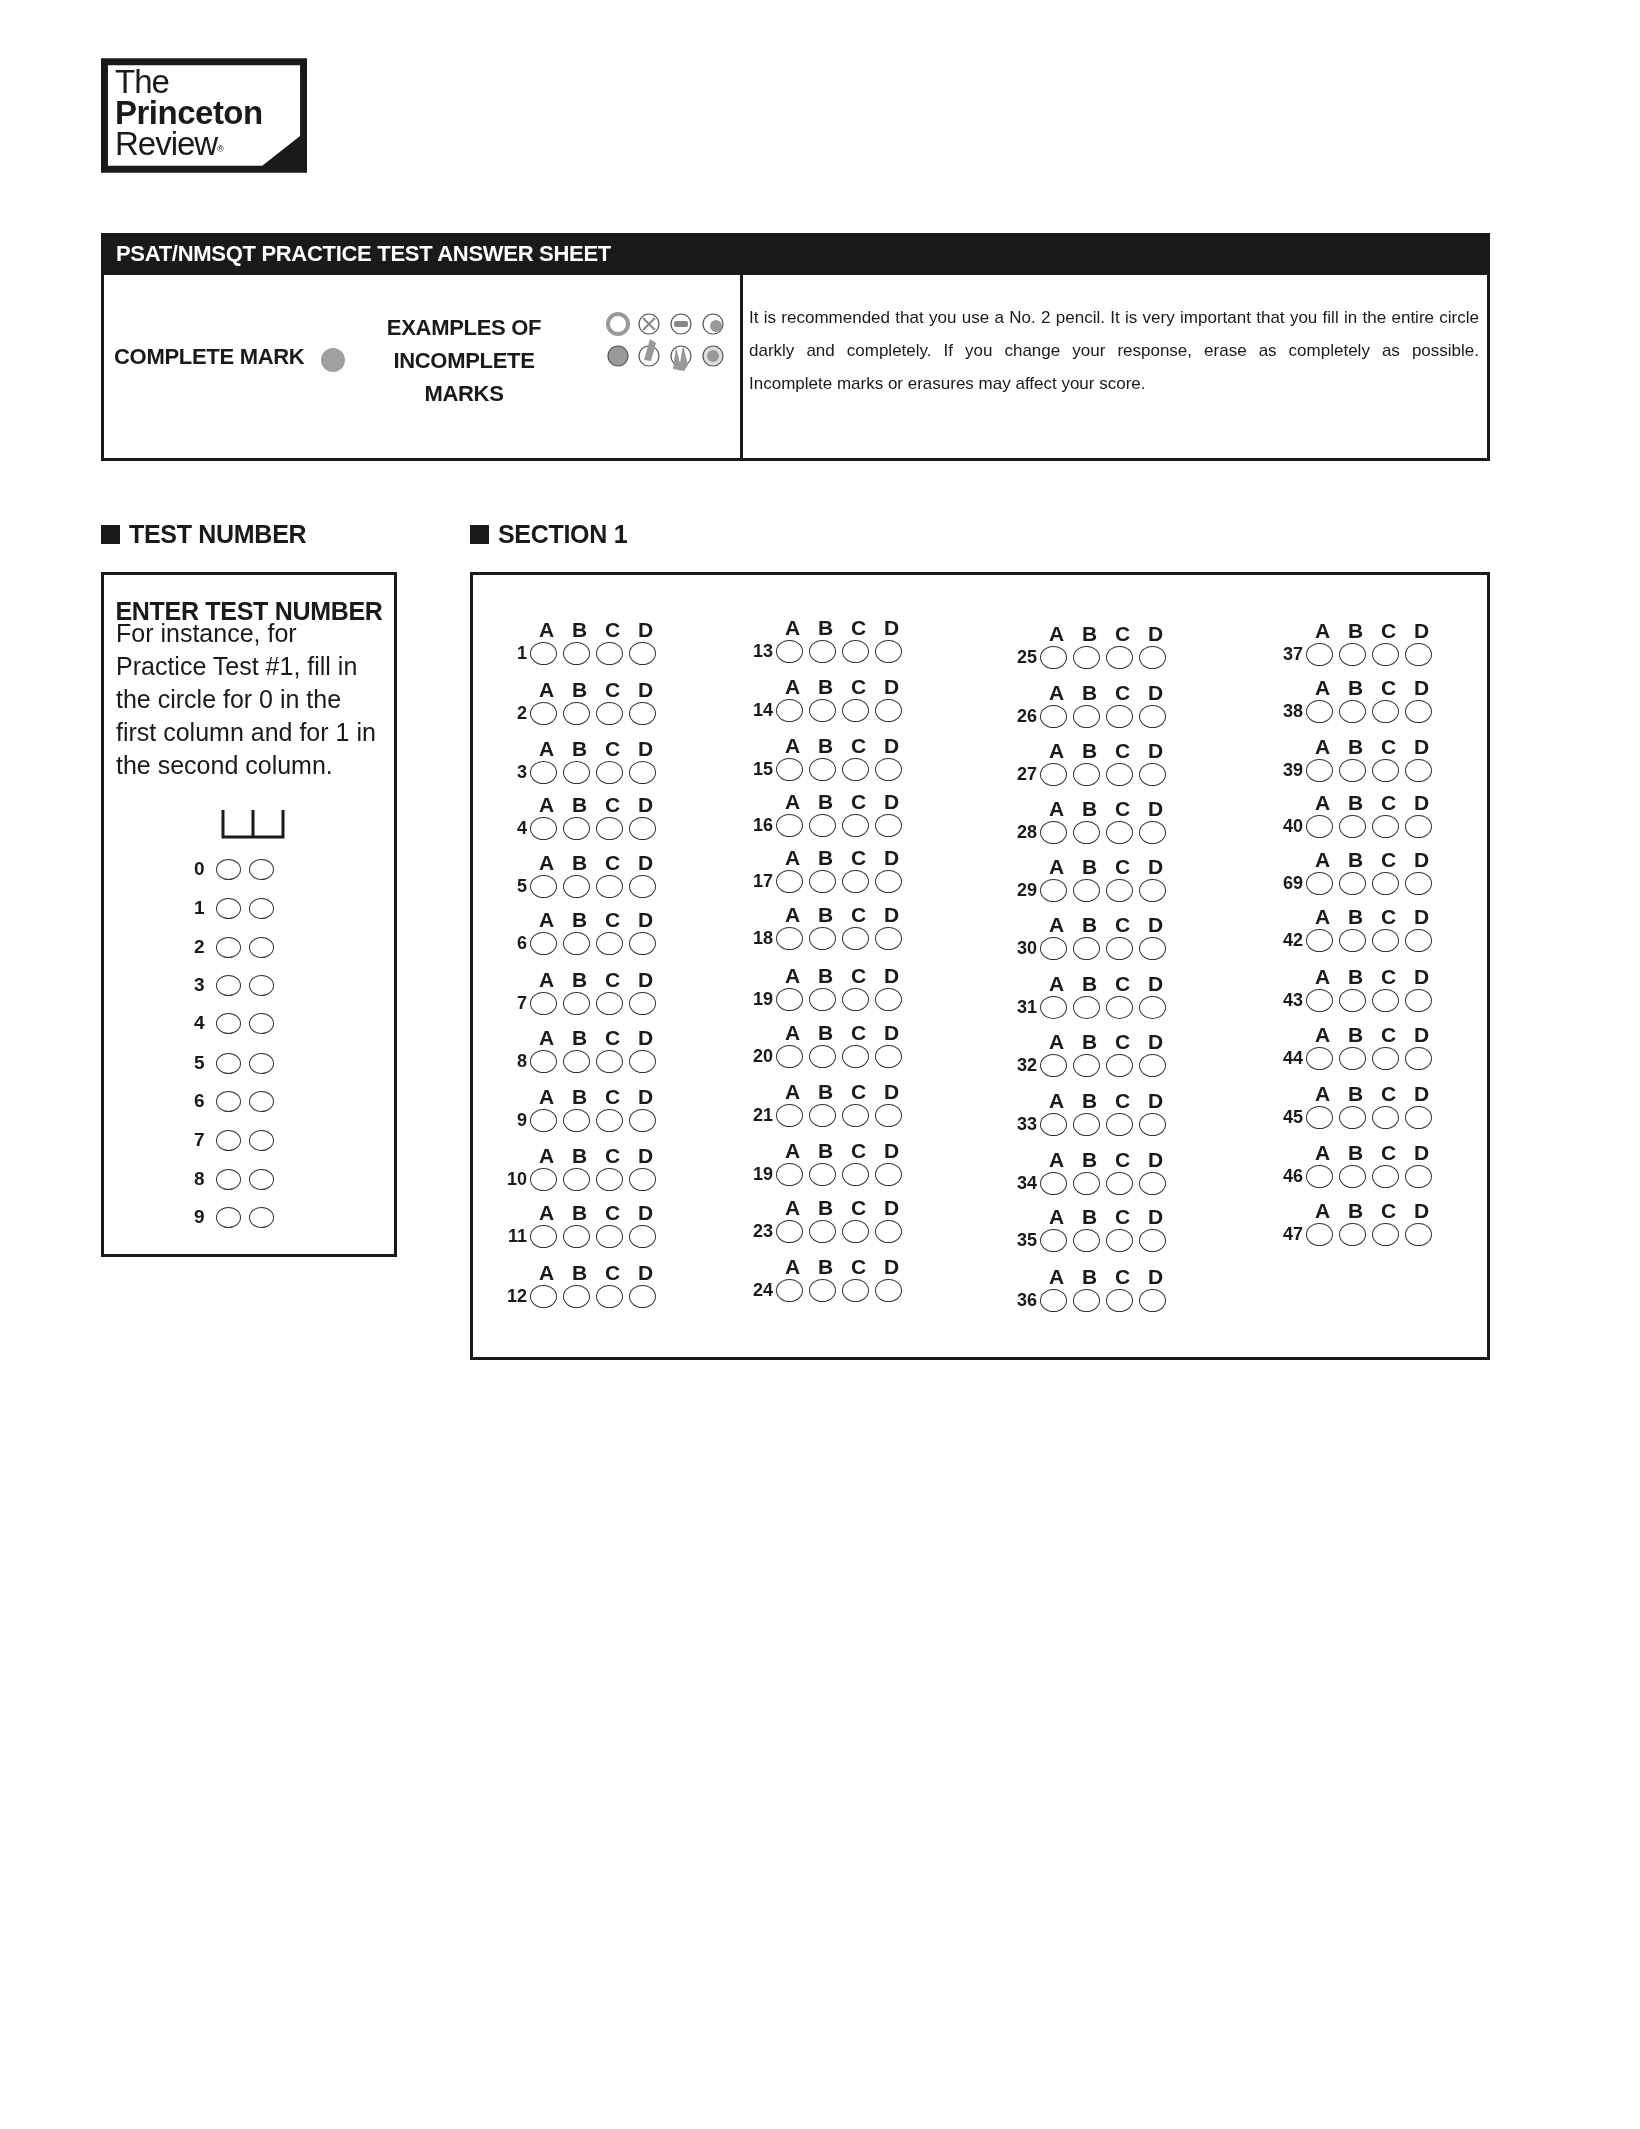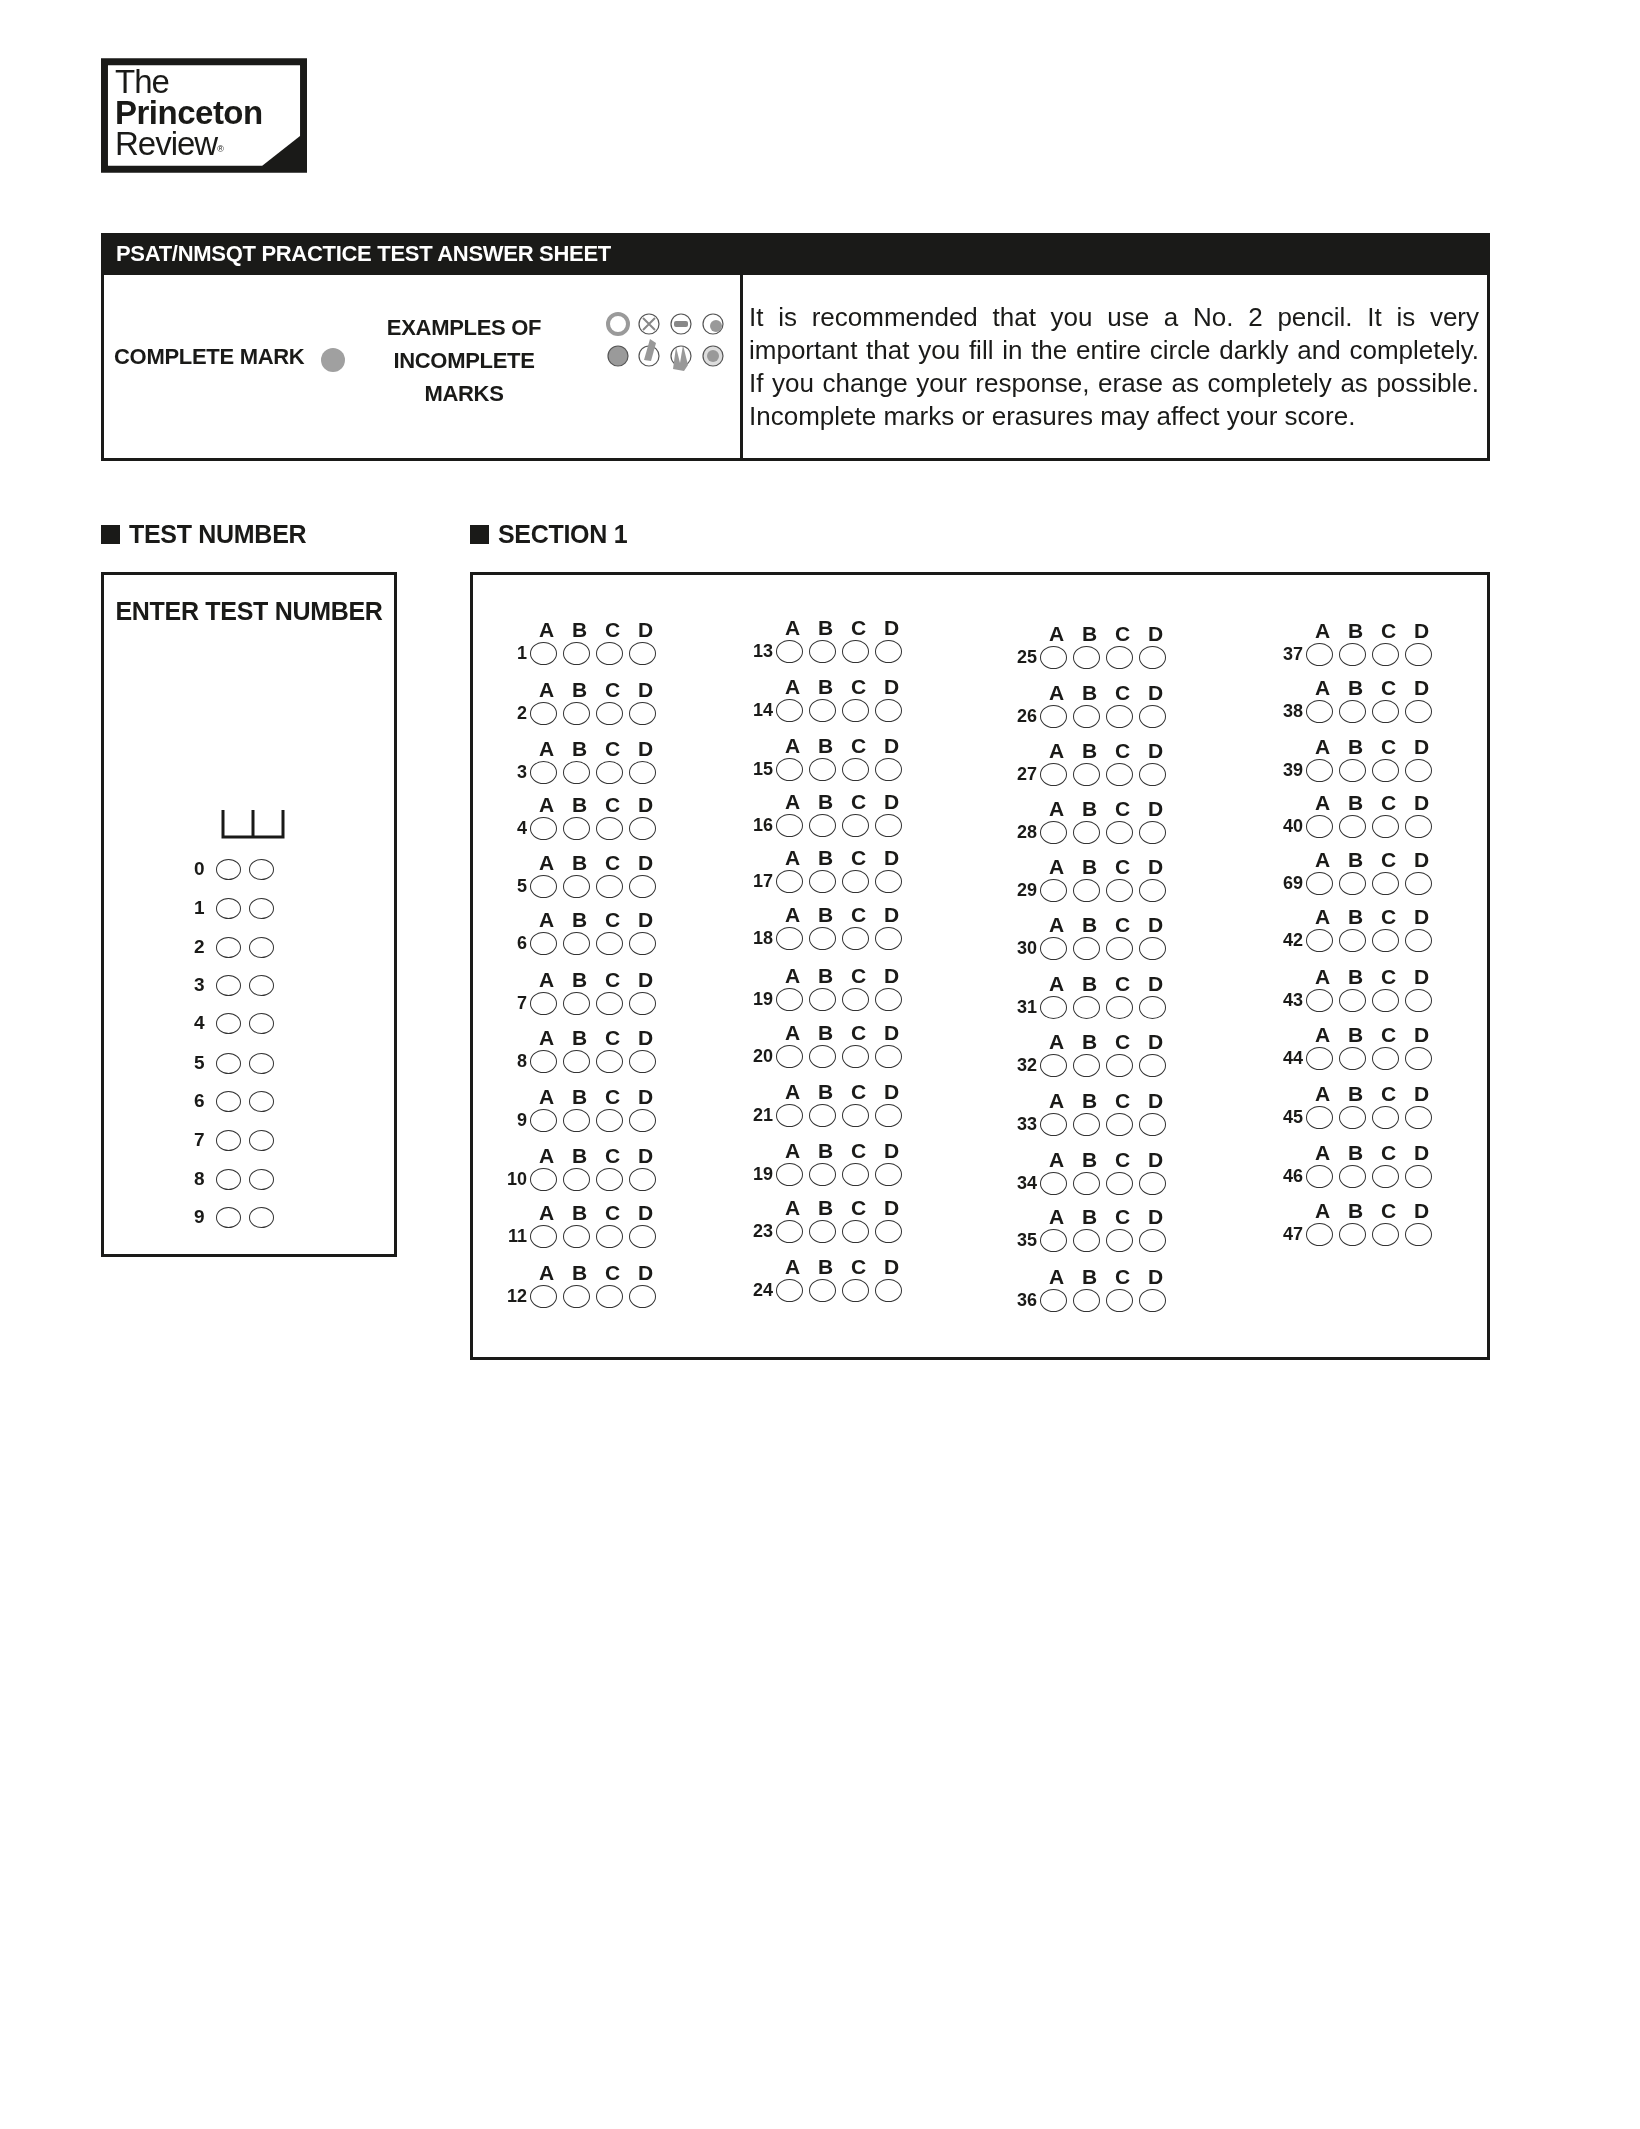--- a/index.html
+++ b/index.html
@@ -18,21 +18,21 @@
   .sheet-header { position:absolute; left:101px; top:233px; width:1389px; height:42px;
                   background:#1a1a18; color:#fff; font-weight:bold; font-size:22px;
                   box-sizing:border-box; padding-left:15px; line-height:42px; letter-spacing:-0.3px; }
   .info-box { position:absolute; left:101px; top:275px; width:1389px; height:186px;
               border:3px solid #1a1a18; border-top:none; box-sizing:border-box; }
   .info-divider { position:absolute; left:636px; top:0; width:3px; height:100%; background:#1a1a18; }
   .complete-label { position:absolute; left:10px; top:69px; font-weight:bold; font-size:22px; letter-spacing:-0.3px; }
   .complete-dot { position:absolute; left:217px; top:73px; width:24px; height:24px; border-radius:50%; background:#a0a0a0; }
   .examples-label { position:absolute; left:260px; top:36px; width:200px; text-align:center; font-weight:bold; font-size:22px; letter-spacing:-0.3px; line-height:33px; }
   .example-marks { position:absolute; left:500px; top:36px; width:132px; height:66px; }
-  .instructions { position:absolute; left:645px; top:26px; width:730px; font-size:26px; line-height:33px;
+  .instructions { position:absolute; left:645px; top:26px; width:730px; font-size:17px; line-height:33px;
                   text-align:justify; color:#1a1a18; }
 
   
   .section-heading { position:absolute; font-weight:bold; font-size:25px; letter-spacing:-0.3px; }
   .section-heading .sq { display:inline-block; width:19px; height:19px; background:#1a1a18; margin-right:9px; vertical-align:-1px; }
 
   
   .test-box { position:absolute; left:101px; top:572px; width:296px; height:685px; border:3px solid #1a1a18; box-sizing:border-box; }
   .test-box-title { position:absolute; left:0; top:22px; width:100%; text-align:center; font-weight:bold; font-size:25px; letter-spacing:-0.3px; }
   .test-box-desc { position:absolute; left:12px; top:42px; width:270px; font-size:25px; line-height:33px; }
@@ -100,20 +100,21 @@
 <div class="section-heading" style="left:101px; top:520px;">
   <span class="sq"></span><span>TEST NUMBER</span>
 </div>
 
 <div class="section-heading" style="left:470px; top:520px;">
   <span class="sq"></span><span>SECTION 1</span>
 </div>
 
 <div class="test-box">
   <div class="test-box-title">ENTER TEST NUMBER</div>
+  <div class="test-box-desc">For instance, for Practice Test #1, fill in the circle for 0 in the first column and for 1 in the second column.</div>
   <svg class="bracket" width="64" height="32" viewBox="0 0 64 32">
     <path d="M2,2 L2,29 L62,29 L62,2 M32,2 L32,29" fill="none" stroke="#1a1a18" stroke-width="3"></path>
   </svg>
   <div class="digit-grid" id="digit-grid">
       <div class="digit-row" style="top: 280px;">
         <span class="digit-label">0</span>
         <span class="bubble"></span>
         <span class="bubble"></span>
       </div>
       <div class="digit-row" style="top: 319px;">

